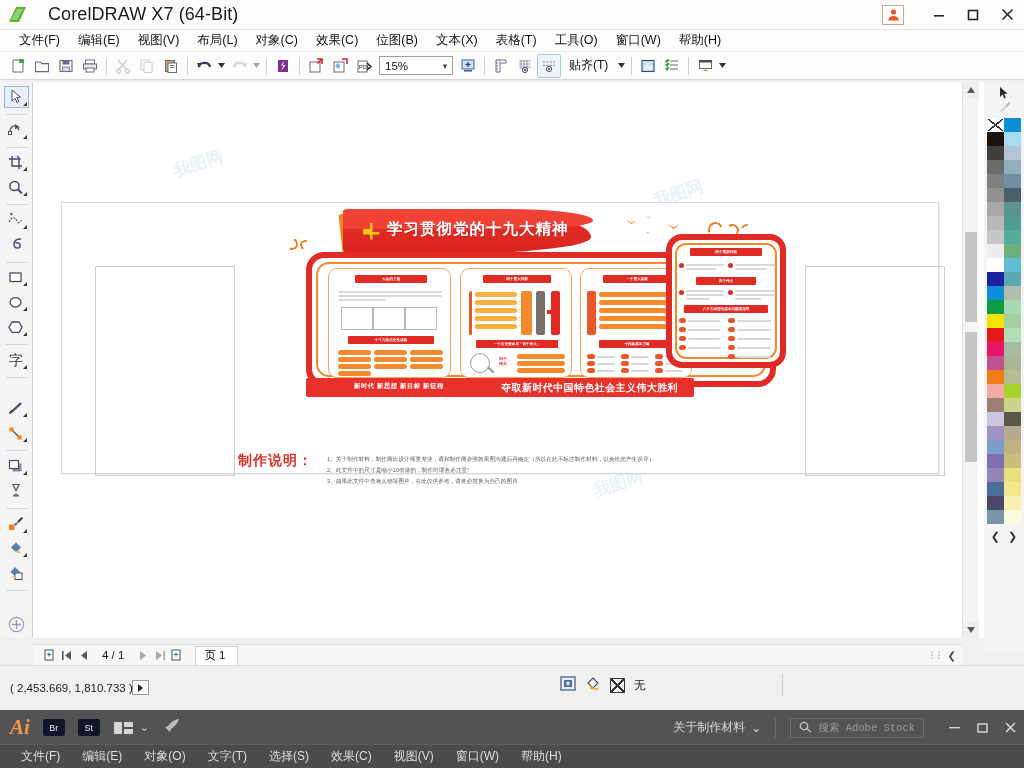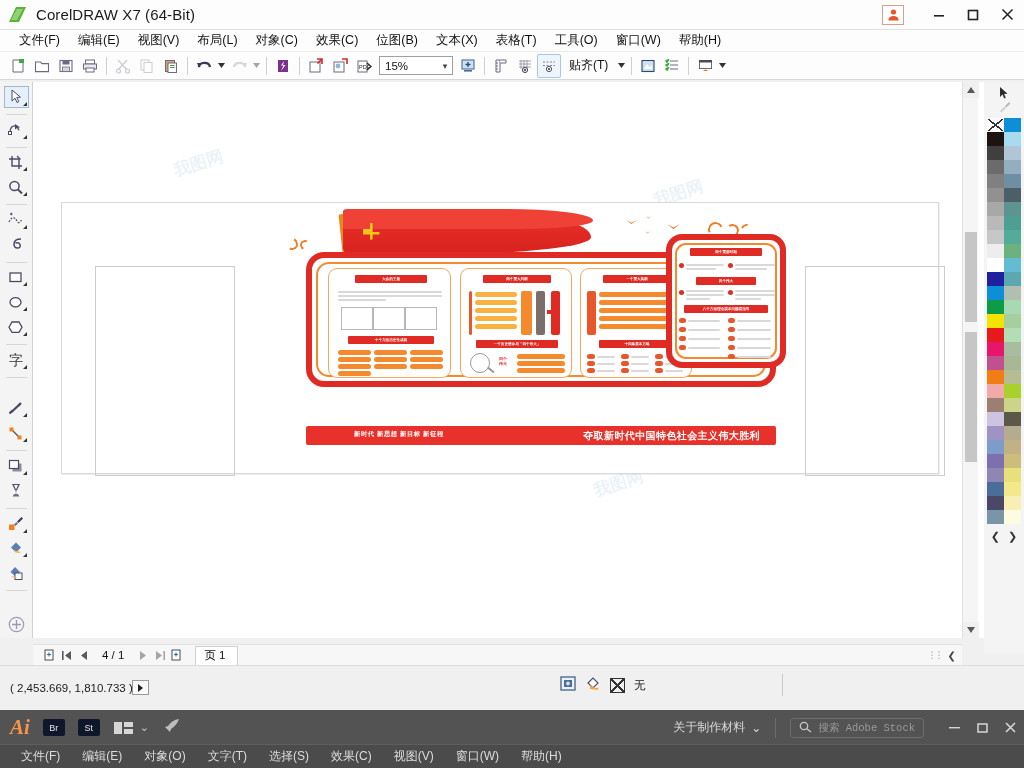--- a/index.html
+++ b/index.html
@@ -10,21 +10,21 @@
   }
   #app { position: relative; width: 1024px; height: 768px; }
 
   
   .titlebar {
     position: absolute; left:0; top:0; width:1024px; height:30px;
     background:#fdfdfd; border-bottom:1px solid #e2e2e2;
     display:flex; align-items:center;
   }
   .app-logo { width:20px; height:18px; margin-left:8px; position:relative; }
-  .app-title { font-size:15px; color:#1b1b1b; margin-left:8px; letter-spacing:.1px;text-align:right;}
+  .app-title { font-size:18px; color:#1b1b1b; margin-left:20px; letter-spacing:.1px;text-align:right;}
   .tb-right { margin-left:auto; display:flex; align-items:center; height:30px; }
   .user-badge {
     width:22px;height:20px;border:1px solid #d4a28c;background:#fff;
     display:flex;align-items:center;justify-content:center;margin-right:18px;
   }
   .user-badge svg{display:block}
   .wbtn { width:34px;height:30px;display:flex;align-items:center;justify-content:center;}
 
   
   .menubar {
@@ -132,22 +132,22 @@
   }
   .ribbon:before{left:-5px;clip-path:polygon(0 0,100% 0,100% 100%,0 100%,40% 50%);}
   .ribbon:after{right:-5px;clip-path:polygon(0 0,100% 0,60% 50%,100% 100%,0 100%);}
   .bar{position:absolute;height:5px;background:#f5892d;border-radius:2.5px;}
   .bar.dk{background:#e8562a;}
   .bar.lt{background:#fbb040;}
   .txtline{position:absolute;height:1.5px;background:#d9d9d9;border-radius:1px;}
   .grey-box{position:absolute;border:1px solid #b8b8b8;}
 
   .bottombanner{
-    position:absolute;left:28px;top:166px;width:470px;height:19px;
-    background:#e8312a;border-radius:2px;margin-top:48px;
+    position:absolute;left:28px;top:166px;width:388px;height:19px;
+    background:#e8312a;border-radius:2px;
   }
   .bb-left{
     position:absolute;left:48px;top:4px;font-size:6.3px;color:#fff;font-weight:bold;letter-spacing:.6px;
   }
   .bb-right{
     position:absolute;right:16px;top:3px;font-size:10px;color:#fff;font-weight:bold;letter-spacing:.4px;
   }
 
   
   .notes{position:absolute;left:205px;top:370px;display:flex;}
@@ -613,20 +613,21 @@
     <div class="page"></div>
     <div class="innerbox"></div>
     <div class="innerbox2"></div>
 
     <div class="art">
 
       <div class="flag-wrap">
         <div class="flagpole"></div>
         <div class="flag"></div>
         <div class="emblem"></div>
+        <div class="maintitle">学习贯彻党的十九大精神</div>
       </div>
 
       <div class="bird" style="left:348px;top:8px;width:11px;height:4px;clip-path:polygon(0 0,50% 70%,100% 0,50% 100%);"></div>
       <div class="bird" style="left:389px;top:12px;width:13px;height:5px;clip-path:polygon(0 0,50% 70%,100% 0,50% 100%);"></div>
       <div class="bird" style="left:368px;top:4px;width:5px;height:2.5px;clip-path:polygon(0 0,50% 70%,100% 0,50% 100%);"></div>
       <div class="bird" style="left:367px;top:19px;width:5px;height:2.5px;clip-path:polygon(0 0,50% 70%,100% 0,50% 100%);"></div>
       <div class="bird" style="left:406px;top:22px;width:5px;height:2.5px;clip-path:polygon(0 0,50% 70%,100% 0,50% 100%);"></div>
 
       <div class="cloud" style="left:430px;top:10px;width:15px;height:15px;border-color:#f07c1f transparent transparent #f07c1f;transform:rotate(20deg)"></div>
       <div class="cloud" style="left:448px;top:12px;width:13px;height:13px;border-color:#f07c1f #f07c1f transparent transparent;transform:rotate(10deg)"></div>
@@ -748,20 +749,28 @@
         <div class="bar dk" style="left:56px;top:114px;width:7px;height:5px"></div>
         <div class="txtline" style="left:65px;top:116px;width:34px"></div>
       </div>
 
       <div class="bottombanner">
         <div class="bb-left">新时代 新思想 新目标 新征程</div>
         <div class="bb-right">夺取新时代中国特色社会主义伟大胜利</div>
       </div>
     </div>
 
+    <div class="notes">
+      <div class="notes-title">制作说明：</div>
+      <div class="notes-list">
+        <div>1、关于制作材料，制作商比设计师更专业，请和制作商参照效果图沟通后再确定（所以在此不标注制作材料，以免给您产生误导）</div>
+        <div>2、此文件中的尺寸是缩小10倍做的，制作时请务必注意!</div>
+        <div>3、如果此文件中含有人物等图片，在此仅供参考，请务必替换为自己的图片.</div>
+      </div>
+    </div>
   </div>
 
   <div class="vscroll">
     <div class="vs-up">
         <svg width="8" height="6">
           <path d="M4 0 L8 6 L0 6 Z" fill="#5a5a5a"></path>
         </svg>
       </div>
     <div class="vs-thumb"></div>
     <div class="vs-thumb2"></div>

